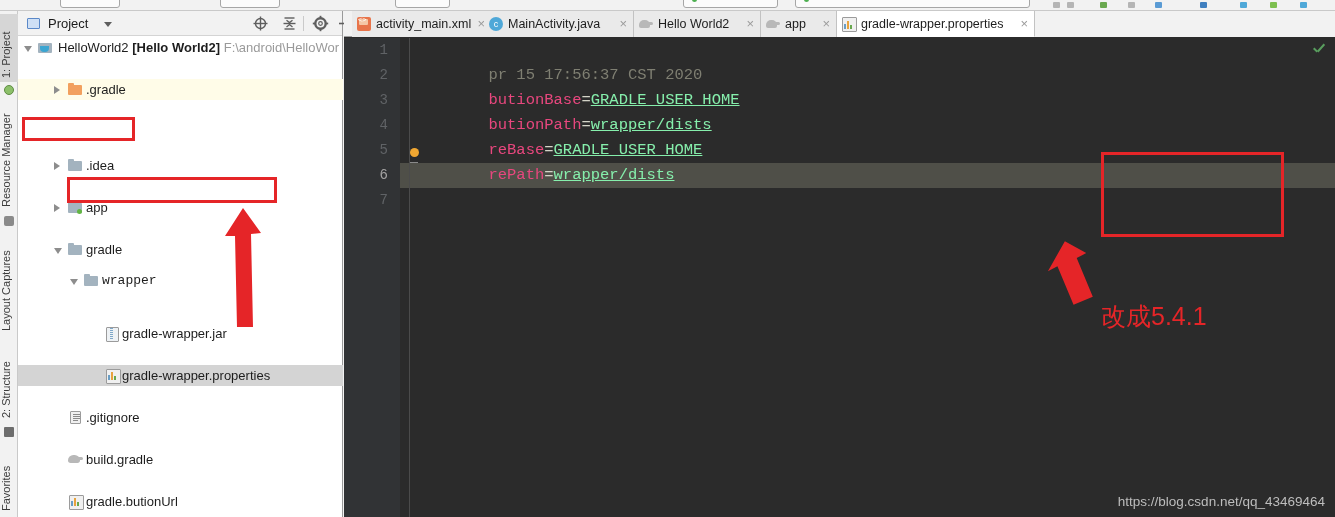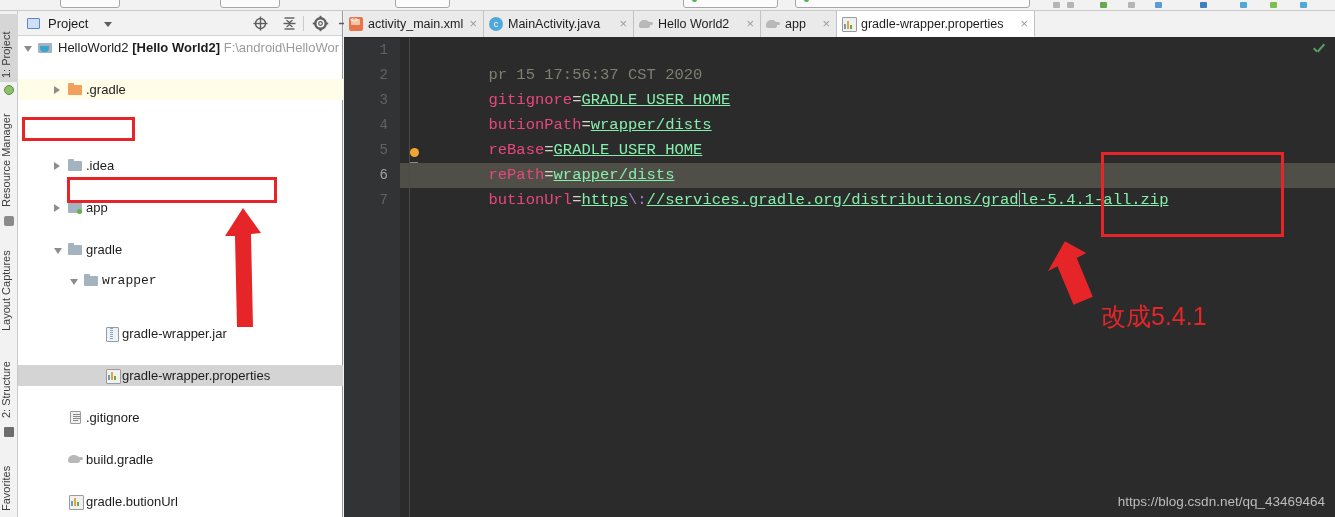--- a/index.html
+++ b/index.html
@@ -453,21 +453,21 @@
           </div>
         <div class="lbl" style="left:68px;">gradlew</div>
       </div>
 
     </div>
   </div>
 
   <div class="ed">
 
     <div class="tabbar">
-      <div class="tab" style="left:0px;width:140px;">
+      <div class="tab" style="left:8px;width:140px;">
         <span class="ticon xml"></span>
         <span>activity_main.xml</span>
         <span class="tclose">×</span>
       </div>
       <div class="tab" style="left:140px;width:150px;">
         <span class="ticon java"></span>
         <span>MainActivity.java</span>
         <span class="tclose">×</span>
       </div>
       <div class="tab" style="left:290px;width:127px;">
@@ -507,38 +507,35 @@
       </div>
       <div class="gutter-div"></div>
       <div class="bookmark" style="left:66px; top:110px;"></div>
       <div class="fold-mark" style="left:66px; top:124px;"></div>
 
       <div class="ctext" style="top:0px;">
         <span class="k-comment">pr 15 17:56:37 CST 2020</span>
       </div>
 
       <div class="ctext" style="top:25px;">
-        <span class="k-key">gitignore</span><span class="k-eq">=</span><span class="k-val">GRADLE_USER_HOME</span>
+        <span class="k-key">butionBase</span><span class="k-eq">=</span><span class="k-val">GRADLE_USER_HOME</span>
       </div>
 
       <div class="ctext" style="top:50px;">
         <span class="k-key">butionPath</span><span class="k-eq">=</span><span class="k-val">wrapper/dists</span>
       </div>
 
       <div class="ctext" style="top:75px;">
         <span class="k-key">reBase</span><span class="k-eq">=</span><span class="k-val">GRADLE_USER_HOME</span>
       </div>
 
       <div class="ctext" style="top:100px;">
         <span class="k-key">rePath</span><span class="k-eq">=</span><span class="k-val">wrapper/dists</span>
       </div>
 
-      <div class="ctext" style="top:125px;">
-        <span class="k-key">butionUrl</span><span class="k-eq">=</span><span class="k-val">https</span><span class="k-esc">\:</span><span class="k-val">//services.gradle.org/distributions/grad</span><span class="caret"></span><span class="k-val">le-5.4.1-all.zip</span>
-      </div>
 
       <div class="check"></div>
 
       <div class="ann-box" style="left:757px; top:114px; width:183px; height:85px;"></div>
 
       <svg class="ann-arrow" style="left:700px; top:195px;" width="120" height="100">
         <polygon points="24,0 44,14 34,18 46,58 26,64 14,24 4,28" fill="#e52528" transform="translate(0,8) rotate(-6 25 30)"></polygon>
       </svg>
 
       <div class="ann-text" style="left:757px; top:262px;">改成5.4.1</div>

